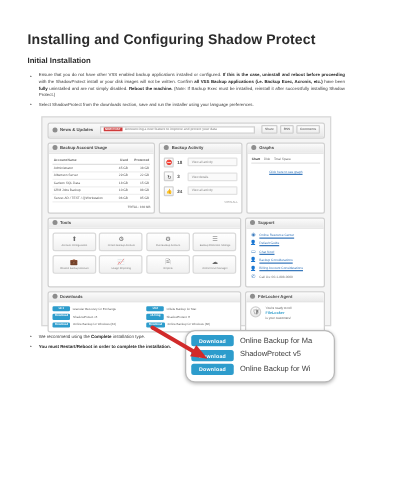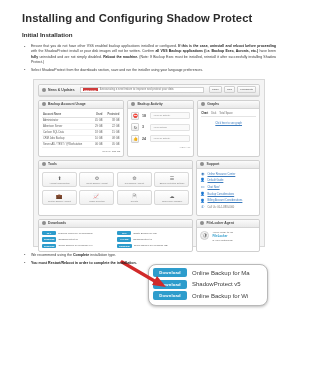--- a/index.html
+++ b/index.html
@@ -5,21 +5,21 @@
   * { box-sizing: border-box; }
   html, body { margin:0; padding:0; }
   body {
     width: 298px; height: 386px;
     background: #ffffff;
     font-family: "Liberation Sans", sans-serif;
     color: #333;
     overflow: hidden;
     position: relative;
   }
-  .page { position:relative; width:298px; height:386px; padding: 12px 22px 0 22px; }
+  .page { position:relative; width:298px; height:386px; padding: 26px 22px 0 22px; }
 
   h1.doc-title {
     font-size: 11.2px; font-weight: bold; color: #2b2b2b;
     margin: 0 0 7px 0; letter-spacing: .1px;
   }
   h2.doc-sub {
     font-size: 6.2px; font-weight: bold; color: #2b2b2b;
     margin: 0 0 6px 0;
   }
 

